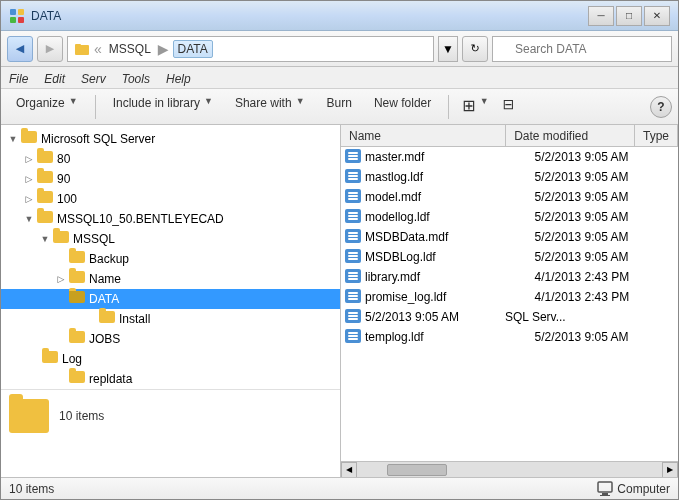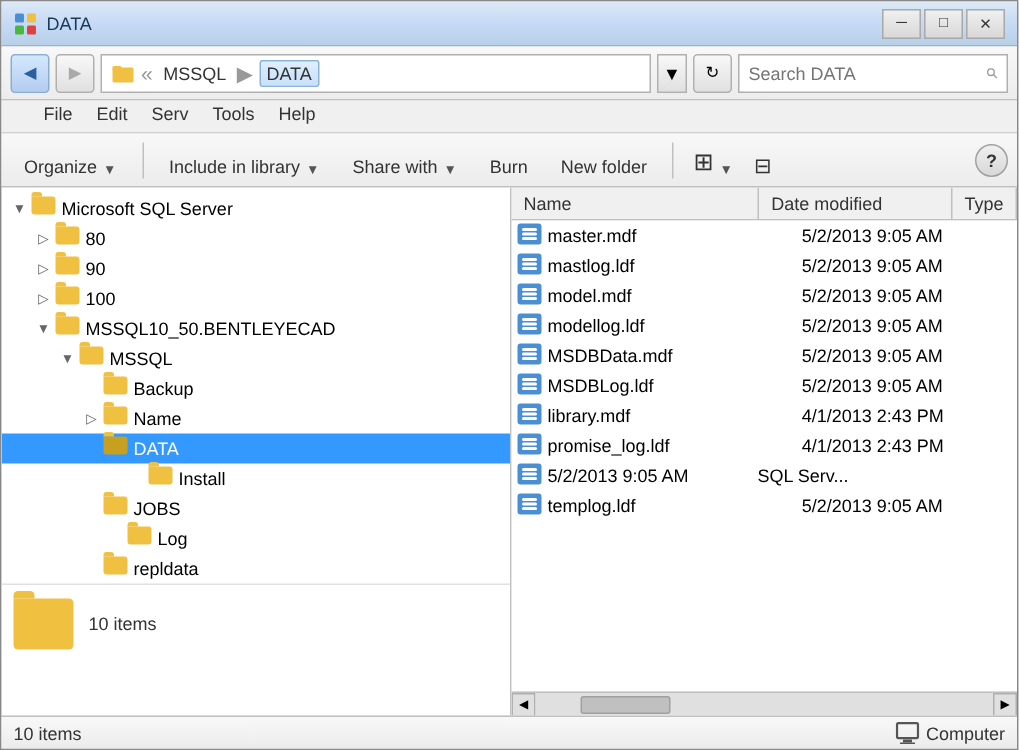--- a/index.html
+++ b/index.html
@@ -119,40 +119,41 @@
       align-items: center;
       justify-content: center;
       font-size: 11px;
     }
     .search-box {
       width: 180px; height: 26px;
       border: 1px solid #b0b0b0;
       background: white;
       display: flex;
       align-items: center;
-      padding: 0 6px;
+      padding: 0 22px;
       gap: 4px;
     }
     .search-input {
       flex: 1;
       border: none;
       outline: none;
       font-size: 12px;
       color: #aaa;
       background: transparent;
     }
     
     
     .menubar {
       background: #f0f0f0;
       height: 22px;
       display: flex;
-      align-items: flex-start;
-      padding: 0 20px;
+      align-items: flex-end;
+      padding: 0 0;
       border-bottom: 1px solid #d0d0d0;
+      font-style: italic;
     }
     .menu-item {
       padding: 2px 8px;
       cursor: pointer;
       color: #333;
       font-size: 12px;
     }
     
     
     .toolbar {
@@ -164,21 +165,21 @@
       gap: 4px;
       border-bottom: 1px solid #c0c0c0;
     }
     .toolbar-btn {
       height: 28px;
       border: 1px solid transparent;
       background: transparent;
       padding: 2px 8px;
       cursor: pointer;
       display: flex;
-      align-items: flex-end;
+      align-items: flex-start;
       gap: 4px;
       border-radius: 3px;
       font-size: 12px;
       color: #333;
     }
     .toolbar-btn .dropdown-arrow { font-size: 9px; color: #555; }
     .toolbar-separator { width: 1px; height: 24px; background: #c0c0c0; margin: 0 4px; }
     .toolbar-help {
       width: 22px; height: 22px;
       border: 1px solid #a0a0a0;
@@ -568,21 +569,21 @@
       </div>
 
       <div class="tree-item" style="padding-left: 52px;">
         <span class="tree-toggle" style="width:16px;"></span>
         <span class="tree-icon">
           <div class="folder-icon-yellow"></div>
         </span>
         <span class="tree-label">JOBS</span>
       </div>
 
-      <div class="tree-item" style="padding-left: 68px;">
+      <div class="tree-item" style="padding-left: 25px;">
         <span class="tree-toggle" style="width:16px;"></span>
         <span class="tree-icon">
           <div class="folder-icon-yellow"></div>
         </span>
         <span class="tree-label">Log</span>
       </div>
 
       <div class="tree-item" style="padding-left: 52px;">
         <span class="tree-toggle" style="width:16px;"></span>
         <span class="tree-icon">

